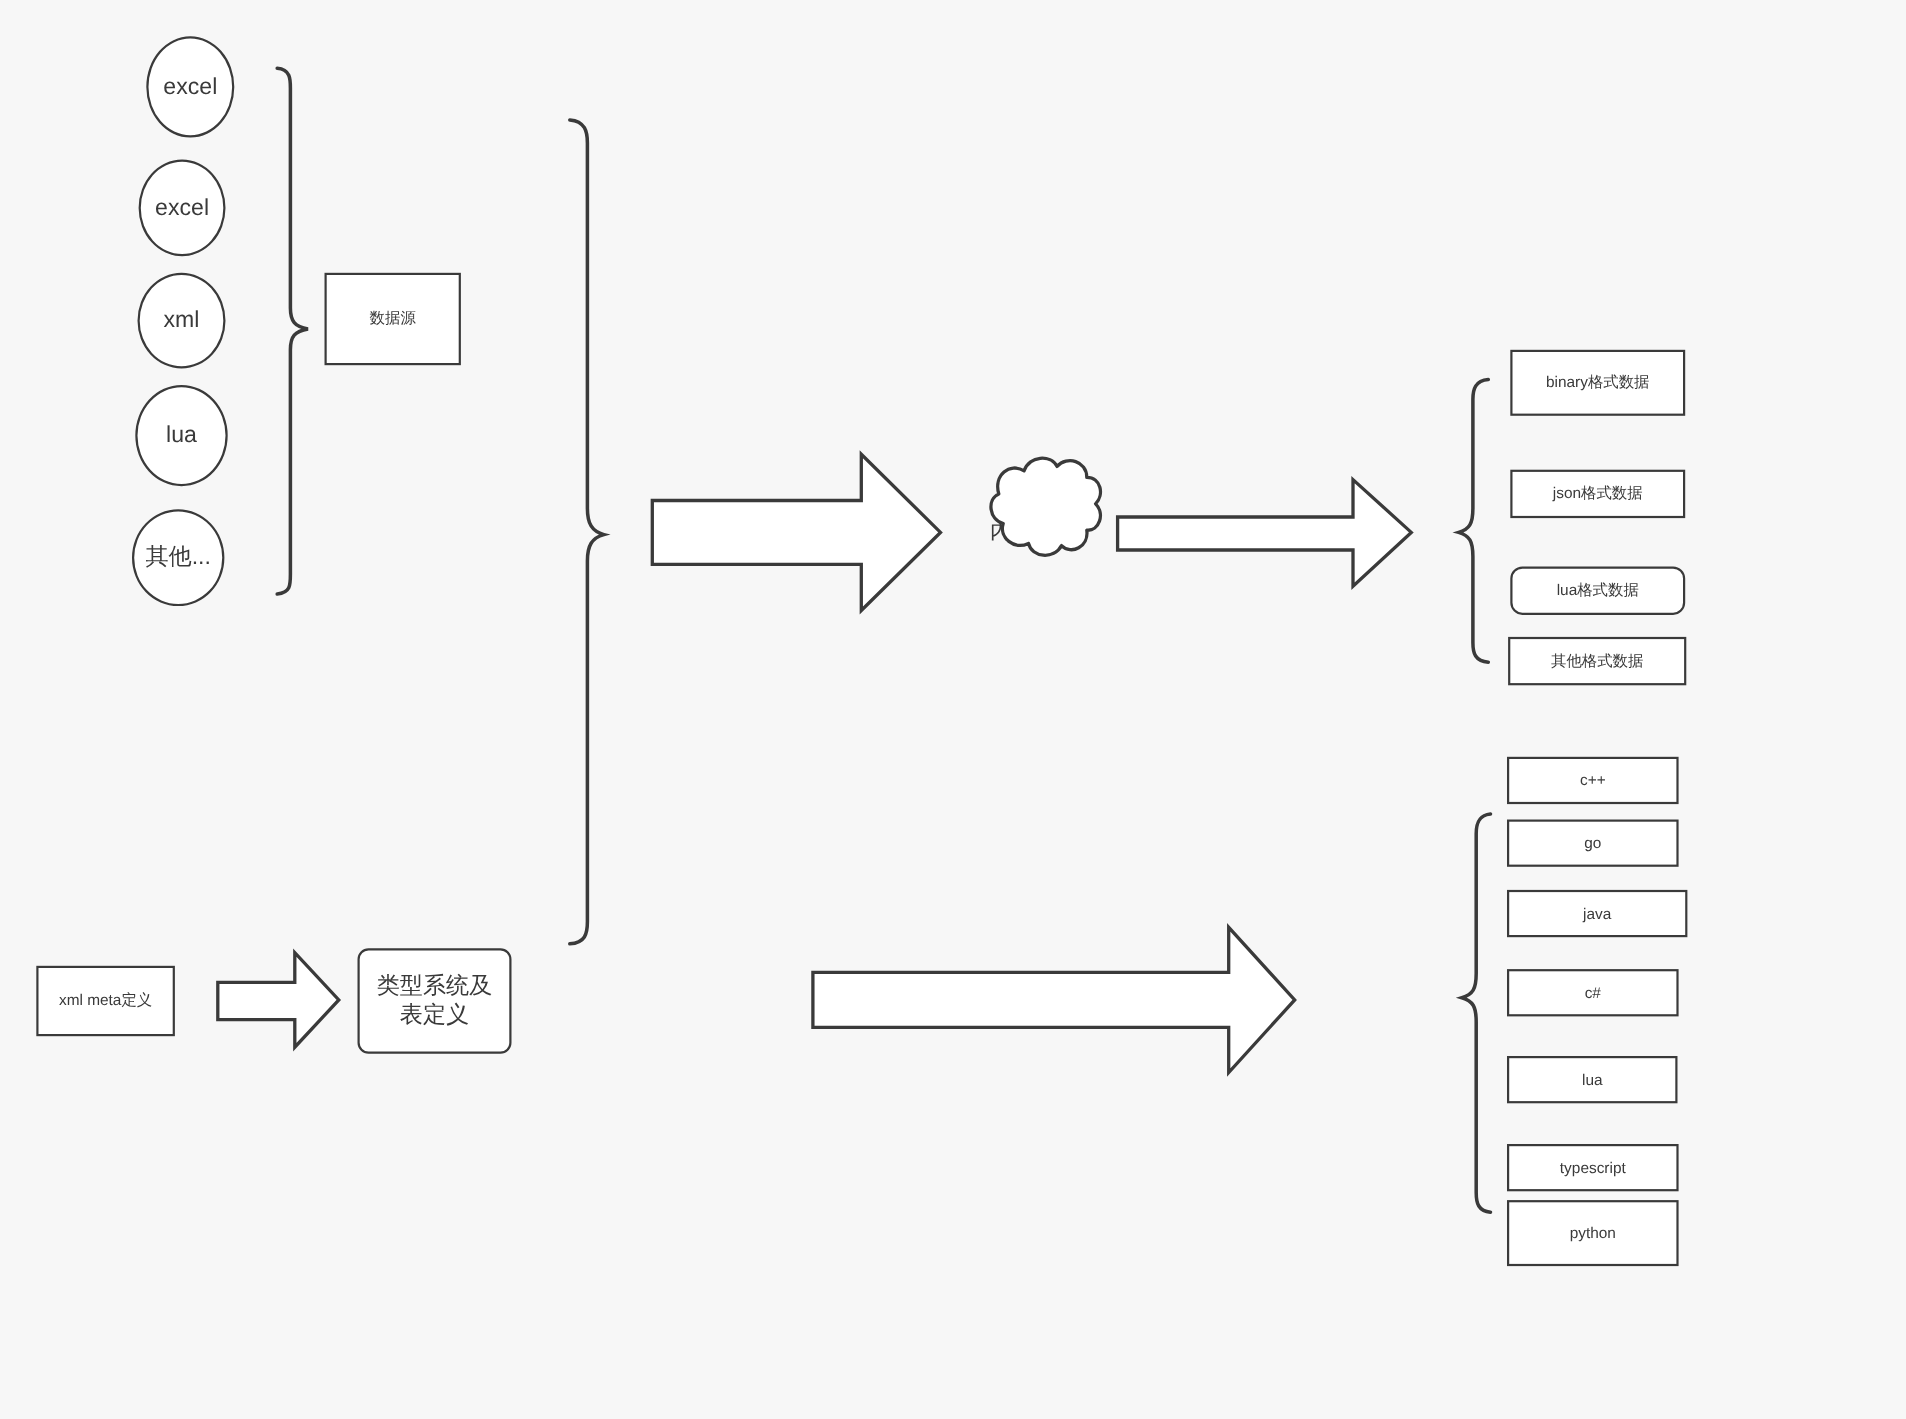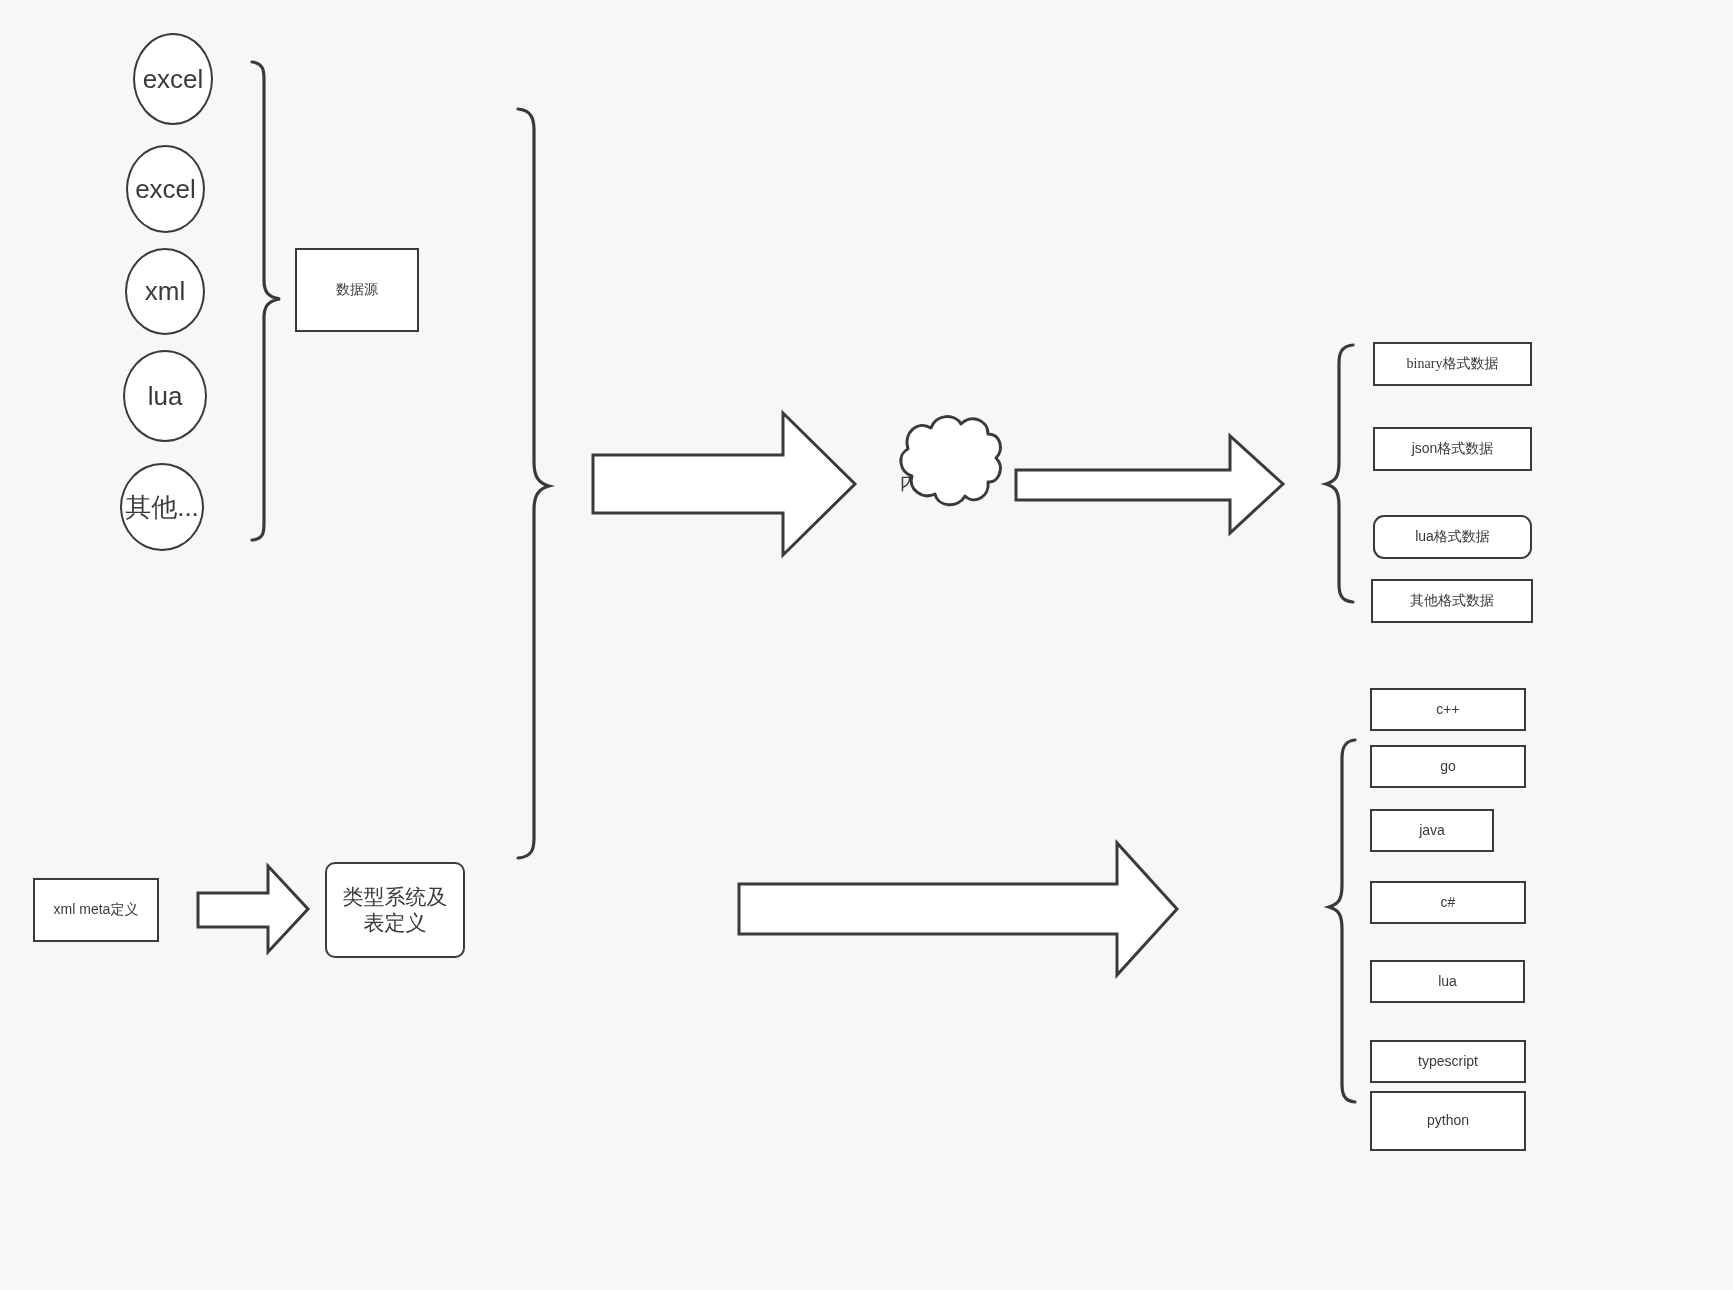--- a/index.html
+++ b/index.html
@@ -23,21 +23,21 @@
     align-items:center;
     justify-content:center;
     text-align:center;
     background:#ffffff;
     border:2.5px solid #3a3a3a;
     color:#3a3a3a;
     line-height:1.25;
   }
   .ellipse{
     border-radius:50%;
-    font-size:26px;
+    font-size:21px;
   }
   .rect{ font-size:14px;text-align:center; }
   .rect-round{ border-radius:10px; font-size:21px; }
   .svgl{ position:absolute; left:0; top:0; width:1733px; height:1290px; pointer-events:none; }
   .arrow-label{
     position:absolute;
     display:flex;
     align-items:center;
     justify-content:center;
     font-size:21px;
@@ -101,40 +101,40 @@
   </div>
 
   <div class="arrow-label" style="left:1022px;top:462px;width:222px;height:44px;">
     <span>校验、分组、标签过滤</span>
   </div>
 
   <div class="arrow-label" style="left:742px;top:888px;width:378px;height:44px;">
     <span>根据定义生成代码</span>
   </div>
 
-  <div class="node rect" style="left:1373px;top:342px;width:159px;height:44px;font-family:Liberation Serif, serif;">
+  <div class="node rect" style="left:1373px;top:318px;width:159px;height:60px;">
     <span>binary格式数据</span>
   </div>
   <div class="node rect" style="left:1373px;top:427px;width:159px;height:44px;">
     <span>json格式数据</span>
   </div>
   <div class="node rect" style="left:1373px;top:515px;width:159px;height:44px;border-radius:11px;">
     <span>lua格式数据</span>
   </div>
   <div class="node rect" style="left:1371px;top:579px;width:162px;height:44px;">
     <span>其他格式数据</span>
   </div>
 
   <div class="node rect" style="left:1370px;top:688px;width:156px;height:43px;">
     <span>c++</span>
   </div>
   <div class="node rect" style="left:1370px;top:745px;width:156px;height:43px;">
     <span>go</span>
   </div>
-  <div class="node rect" style="left:1370px;top:809px;width:124px;height:43px;">
+  <div class="node rect" style="left:1370px;top:809px;width:164px;height:43px;">
     <span>java</span>
   </div>
   <div class="node rect" style="left:1370px;top:881px;width:156px;height:43px;">
     <span>c#</span>
   </div>
   <div class="node rect" style="left:1370px;top:960px;width:155px;height:43px;">
     <span>lua</span>
   </div>
   <div class="node rect" style="left:1370px;top:1027px;width:156px;height:43px;margin-top:13px;">
     <span>typescript</span>

